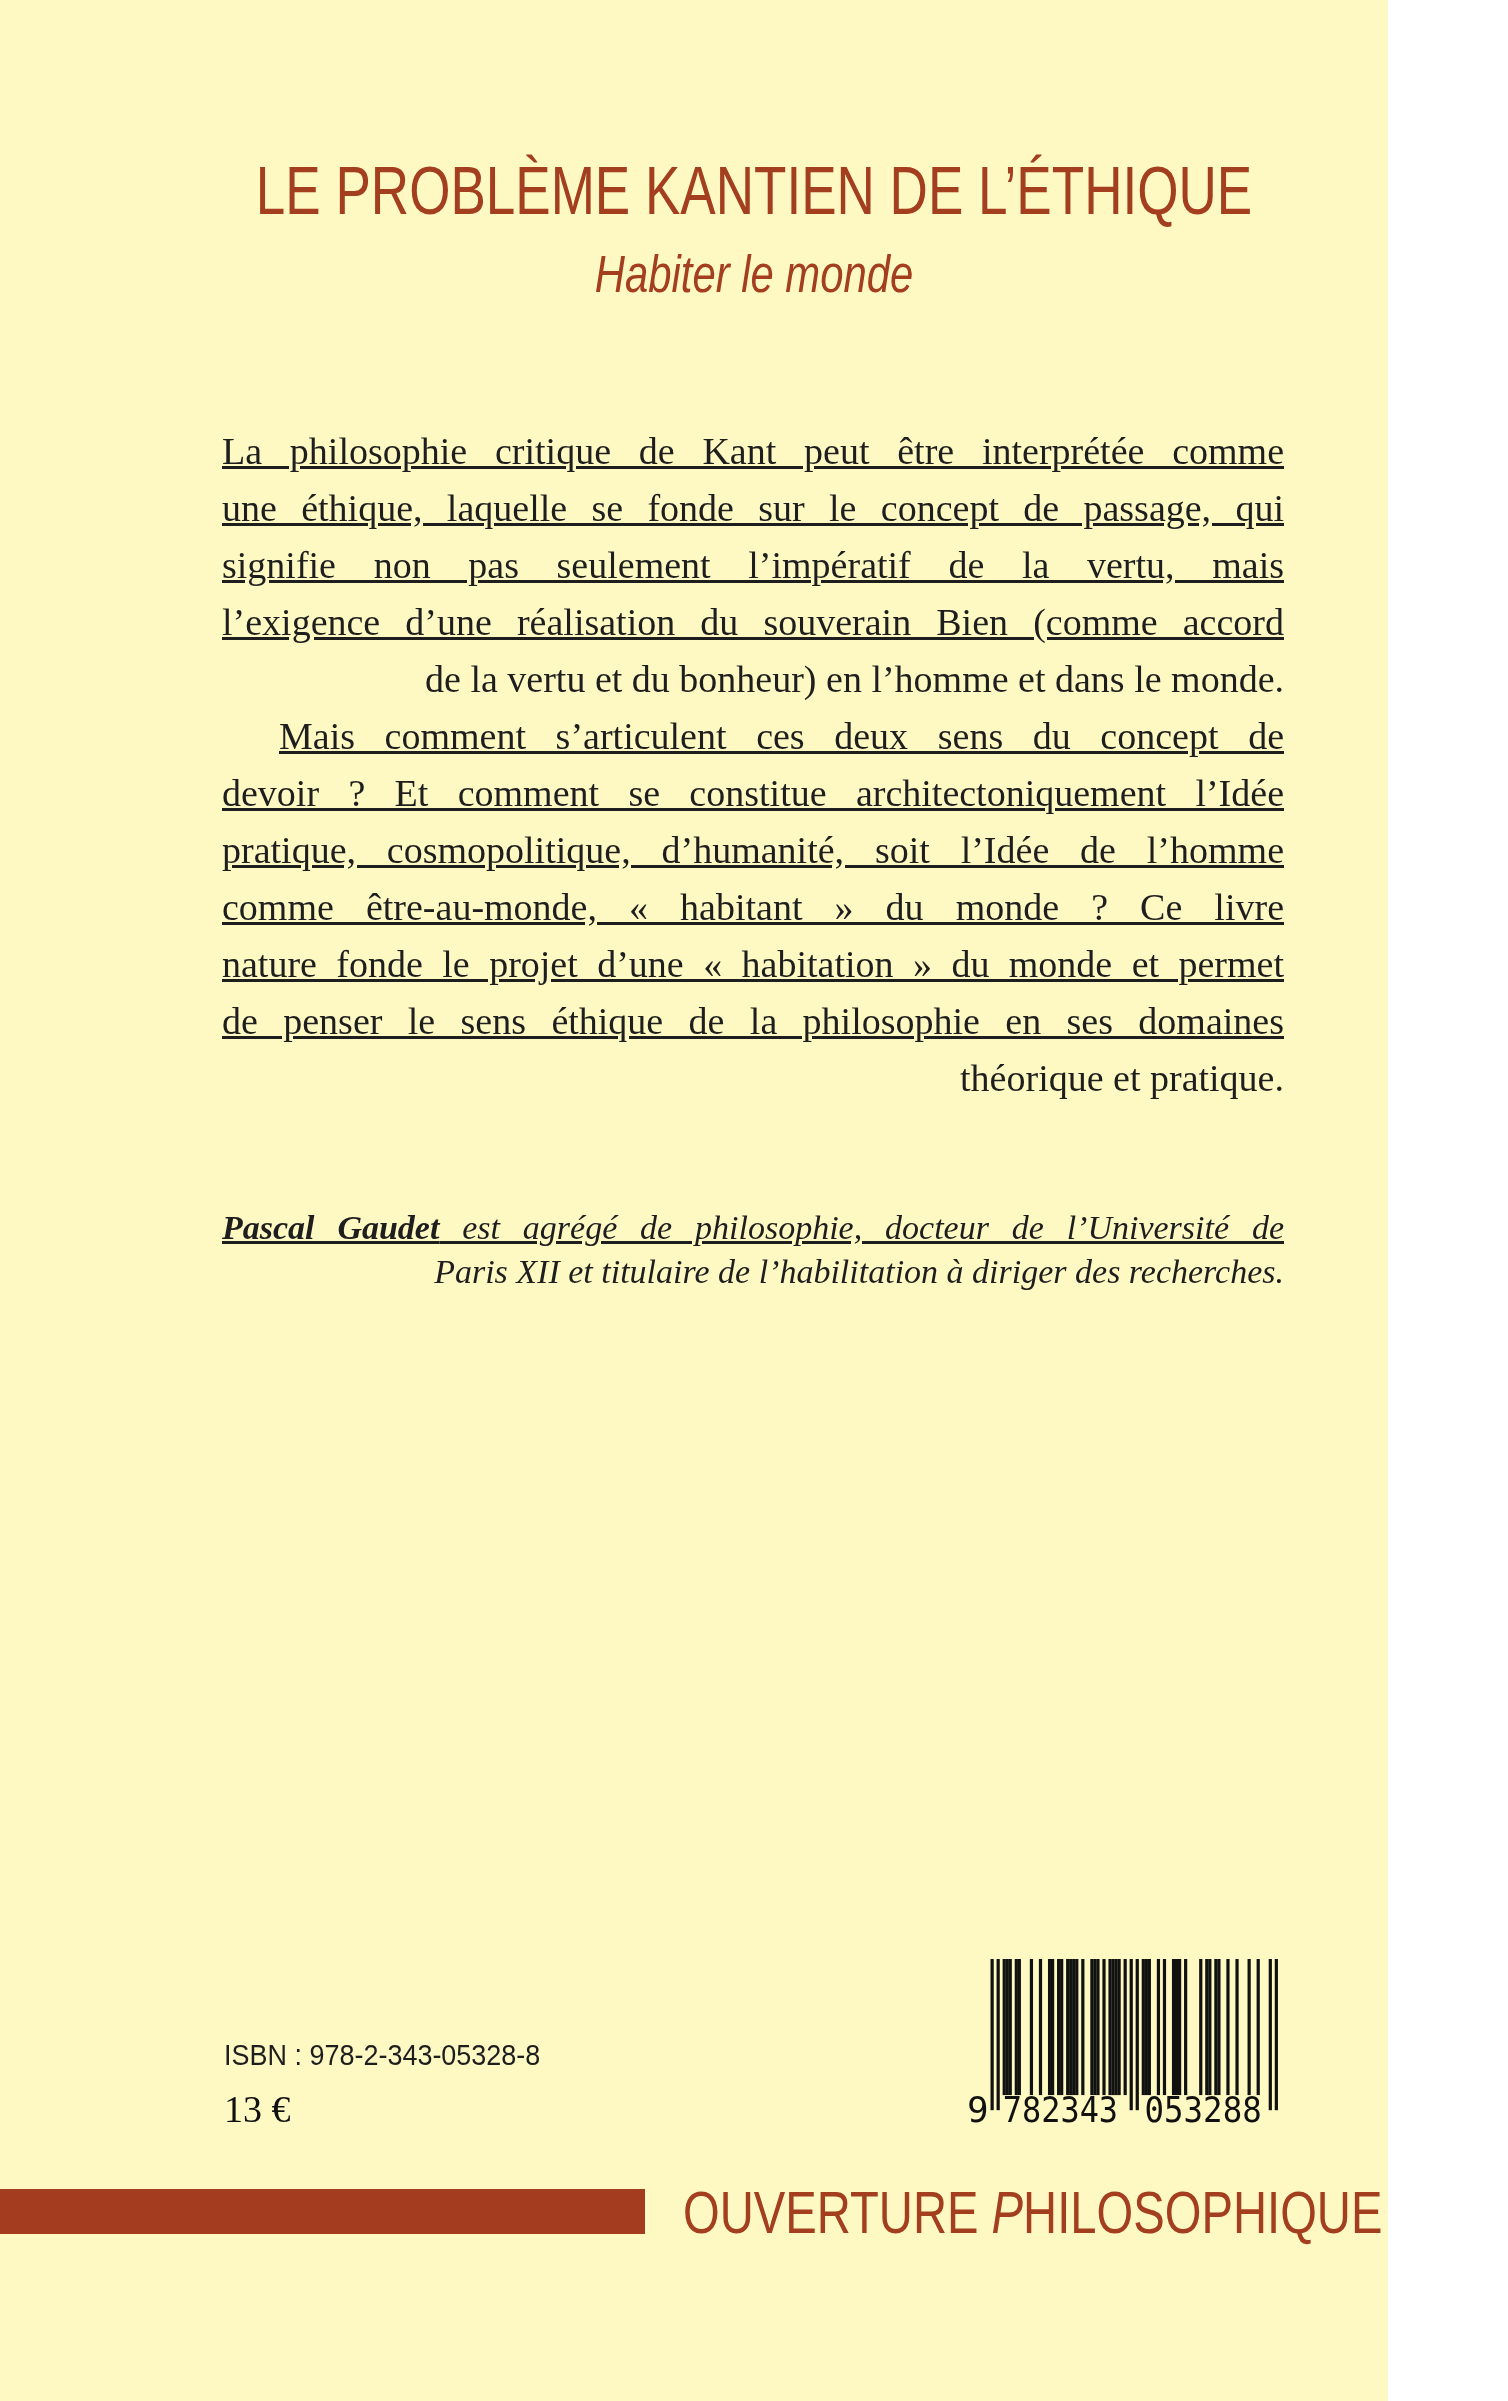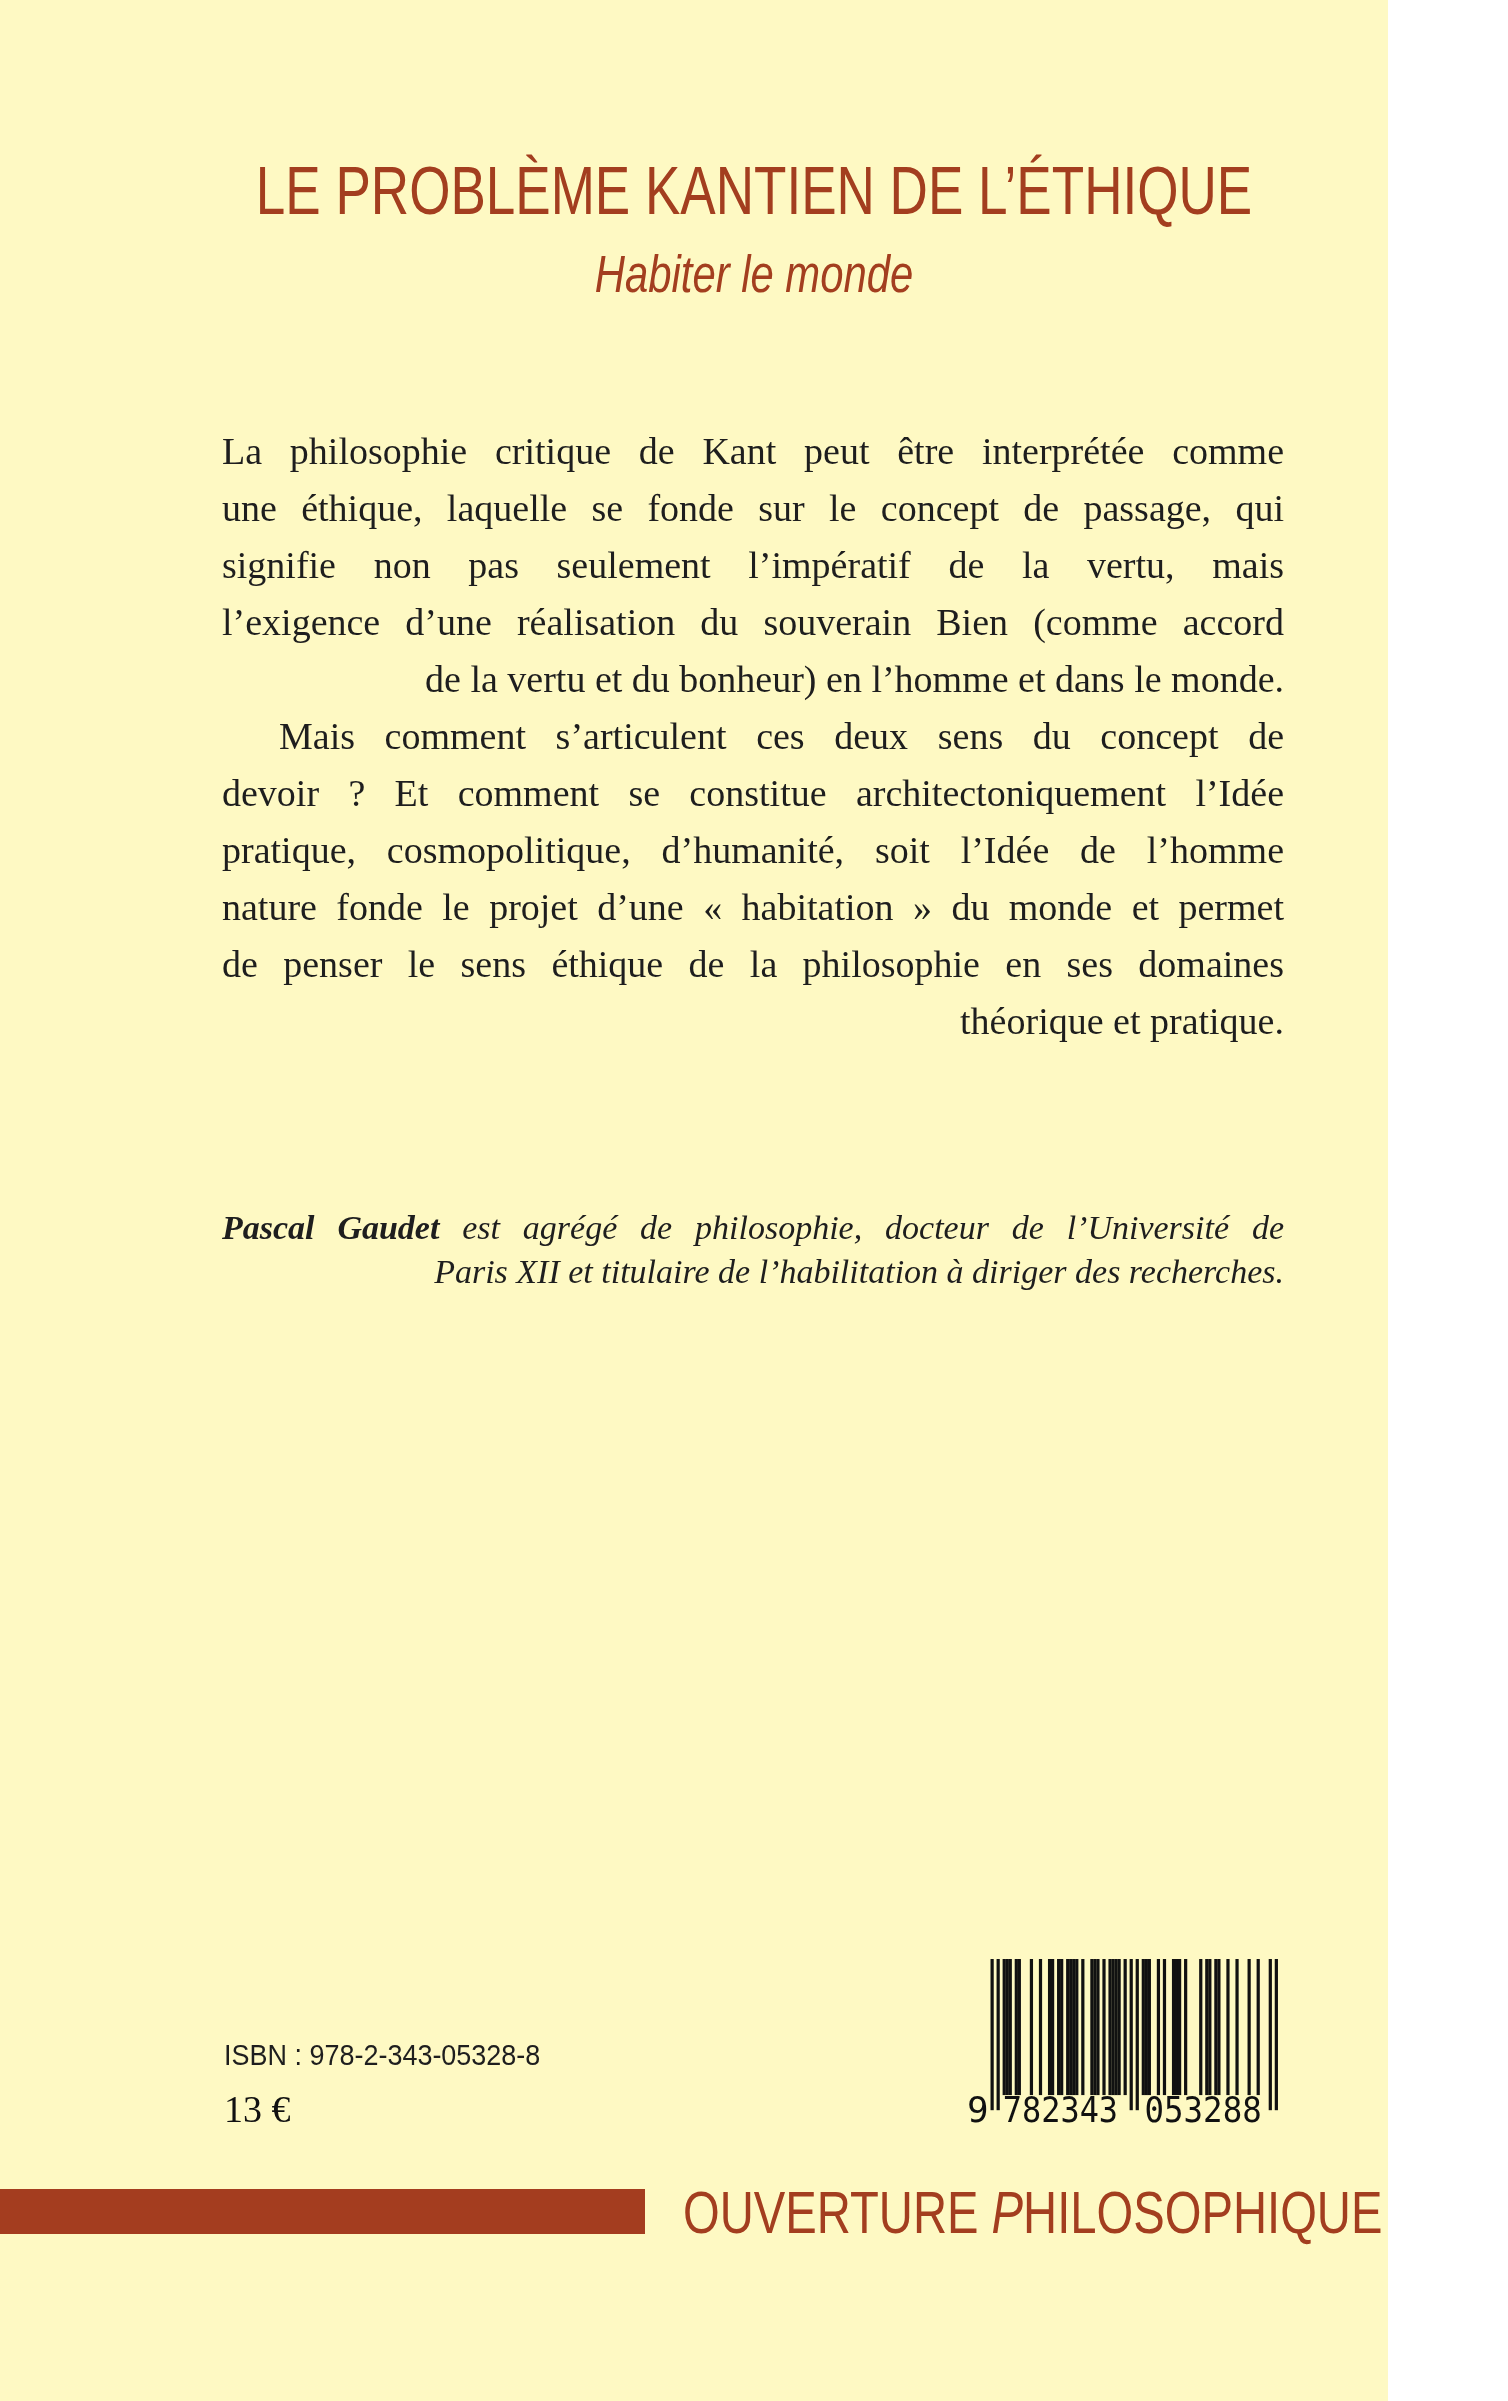--- a/index.html
+++ b/index.html
@@ -19,21 +19,21 @@
     font-size: 51px; line-height: 61px; color: #a33e1f;
     transform: scaleX(0.82); transform-origin: 754px 0; white-space: nowrap;
   }
 
   .body-text {
     position: absolute; left: 222px; top: 423px; width: 1062px;
     font-family: "Liberation Serif", serif; font-size: 38px; line-height: 57px;
     color: #1e1e1e;
   }
   .line { display: block; height: 57px; white-space: nowrap; overflow: visible; }
-  .line.just { text-align: justify; text-align-last: justify; white-space: normal; }
+  .line.just { text-align: justify; text-align-last: justify; white-space: normal; text-decoration: underline; }
   .line.last { text-align: right; }
   .line.indent { padding-left: 57px; }
 
   .bio {
     position: absolute; left: 222px; top: 1206px; width: 1062px;
     font-family: "Liberation Serif", serif; font-style: italic;
     font-size: 34px; line-height: 44px; color: #1e1e1e;
   }
   .bio .line { height: 44px; }
   .bio-name { font-weight: 700; }
@@ -76,20 +76,21 @@
       <span class="line just">La philosophie critique de Kant peut être interprétée comme</span>
       <span class="line just">une éthique, laquelle se fonde sur le concept de passage, qui</span>
       <span class="line just">signifie non pas seulement l’impératif de la vertu, mais</span>
       <span class="line just">l’exigence d’une réalisation du souverain Bien (comme accord</span>
       <span class="line last">de la vertu et du bonheur) en l’homme et dans le monde.</span>
     </div>
     <div>
       <span class="line just indent">Mais comment s’articulent ces deux sens du concept de</span>
       <span class="line just">devoir ? Et comment se constitue architectoniquement l’Idée</span>
       <span class="line just">pratique, cosmopolitique, d’humanité, soit l’Idée de l’homme</span>
+      <span class="line just">comme être-au-monde, « habitant » du monde ? Ce livre</span>
       <span class="line just">nature fonde le projet d’une « habitation » du monde et permet</span>
       <span class="line just">de penser le sens éthique de la philosophie en ses domaines</span>
       <span class="line last">théorique et pratique.</span>
     </div>
   </div>
 
   <div class="bio">
     <span class="line just"><span class="bio-name">Pascal Gaudet</span><span> est agrégé de philosophie, docteur de l’Université de</span></span>
     <span class="line last">Paris XII et titulaire de l’habilitation à diriger des recherches.</span>
   </div>

